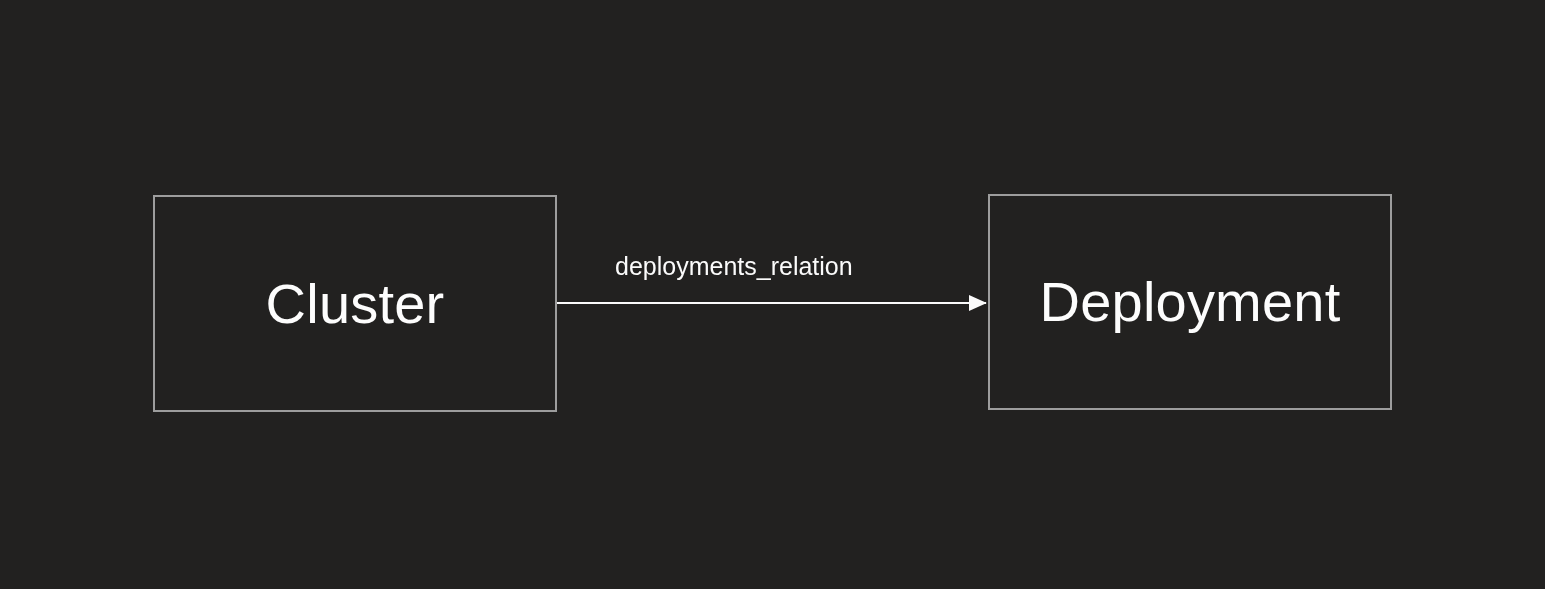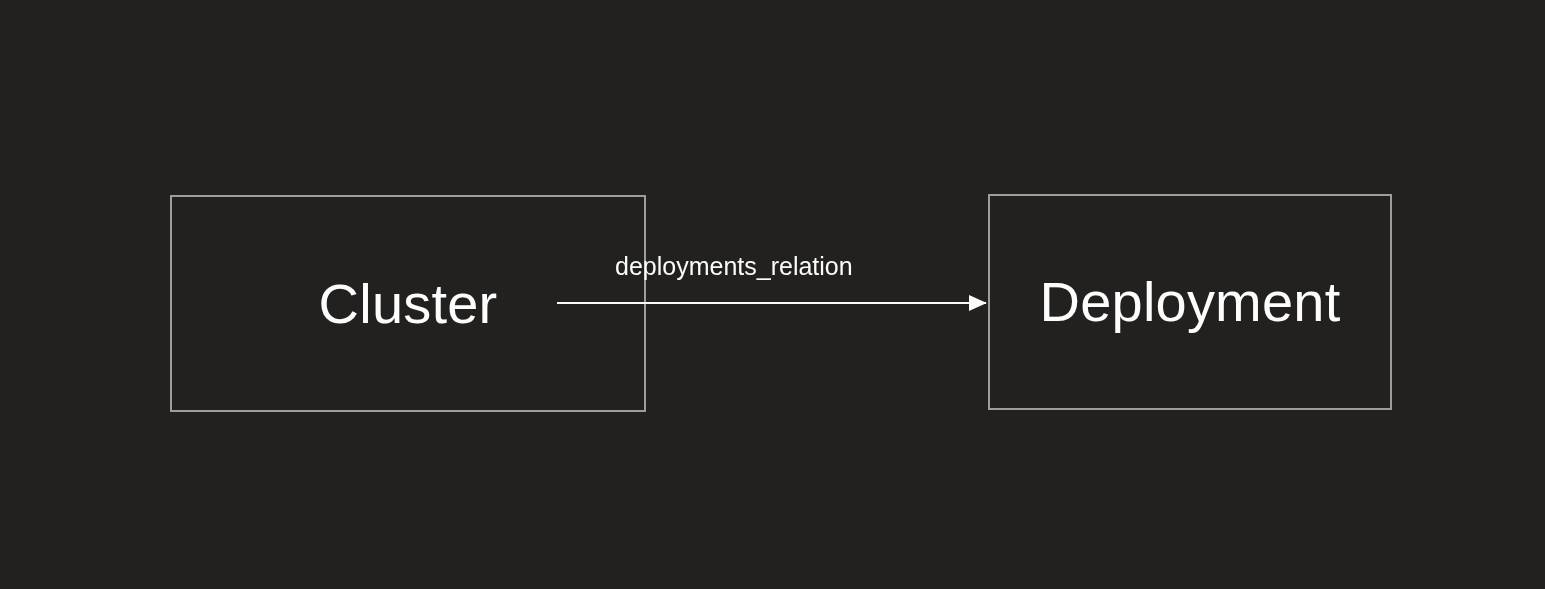--- a/index.html
+++ b/index.html
@@ -32,23 +32,23 @@
     color: #fdfdfd;
     font-family: "Liberation Sans", sans-serif;
     font-size: 56px;
     font-weight: 400;
     letter-spacing: 0.2px;
     line-height: 1;
     white-space: nowrap;
     user-select: none;
   }
   #node-cluster {
-    left: 170px;
+    left: 153px;
     top: 195px;
-    width: 476px;
+    width: 404px;
     height: 217px;
   }
   #node-deployment {
     left: 988px;
     top: 194px;
     width: 404px;
     height: 216px;
   }
   #edge-layer {
     position: absolute;

